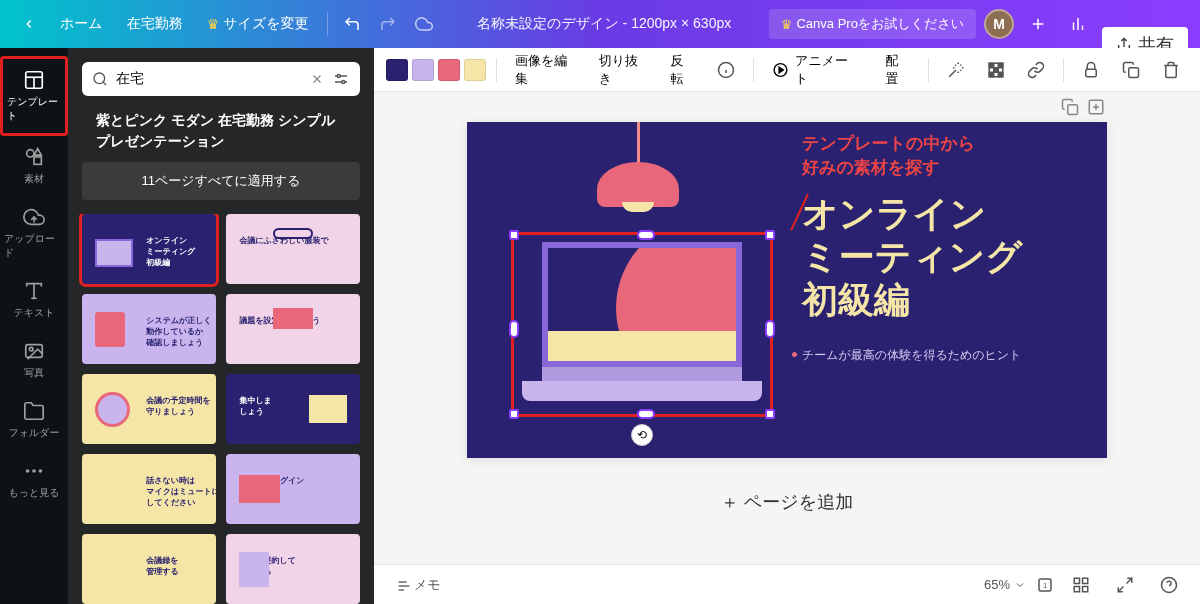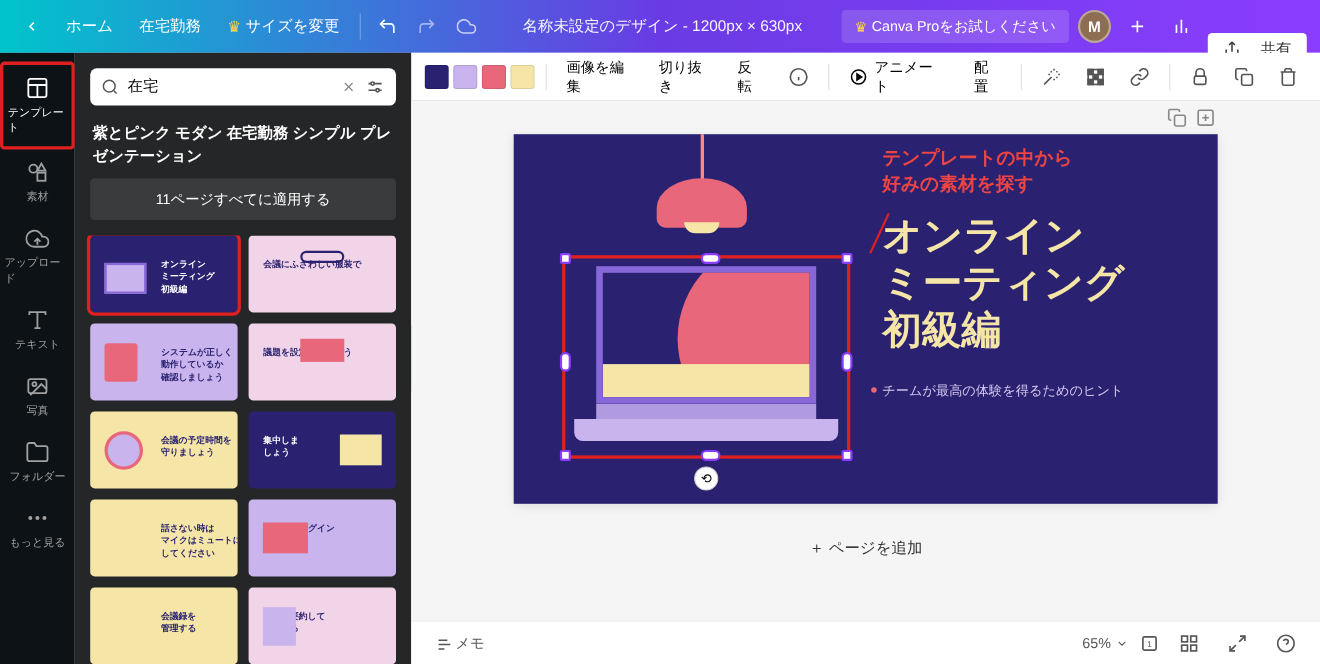--- a/index.html
+++ b/index.html
@@ -6,36 +6,36 @@
 body { width:1200px; height:604px; overflow:hidden; background:#fff; position:relative; }
 
 
 .topbar { height:48px; background:linear-gradient(90deg,#00c4cc 0%,#6a3be4 50%,#8b3dff 100%); display:flex; align-items:center; padding:0 12px; color:#fff; }
 .topbar .left { display:flex; align-items:center; gap:4px; }
 .topbar .btn { padding:6px 10px; border-radius:4px; font-size:14px; cursor:pointer; display:flex; align-items:center; gap:4px; }
 .topbar .center { flex:1; text-align:center; font-size:14px; opacity:.95; }
 .topbar .right { display:flex; align-items:center; gap:8px; }
 .pro-btn { background:rgba(255,255,255,.15); border-radius:4px; padding:6px 12px; font-size:13px; display:flex; align-items:center; gap:4px; }
 .avatar { width:30px; height:30px; border-radius:50%; background:#8e6e53; display:flex; align-items:center; justify-content:center; font-size:14px; font-weight:600; border:2px solid rgba(255,255,255,.4); }
-.share-btn { background:#fff; color:#333; padding:6px 14px; border-radius:4px; font-size:14px; display:flex; align-items:center; gap:18px; font-weight:500;margin-top:42px; }
+.share-btn { background:#fff; color:#333; padding:6px 14px; border-radius:4px; font-size:18px; display:flex; align-items:center; gap:6px; font-weight:500;margin-top:42px; }
 .icon-btn { width:32px; height:32px; display:flex; align-items:center; justify-content:center; border-radius:4px; cursor:pointer; }
 
 
 .leftrail { position:absolute; left:0; top:48px; width:68px; bottom:0; background:#0d1216; display:flex; flex-direction:column; align-items:center; padding-top:8px; }
 .rail-item { width:100%; padding:10px 4px; display:flex; flex-direction:column; align-items:center; gap:4px; color:#a0a0a0; cursor:pointer; font-size:10px; }
 .rail-item.active { color:#fff; }
 .rail-item.highlighted { border:3px solid #e02020; border-radius:4px; }
 .rail-icon { width:22px; height:22px; display:flex; align-items:center; justify-content:center; }
 
 
 .sidepanel { position:absolute; left:68px; top:48px; width:306px; bottom:0; background:#252627; color:#fff; display:flex; flex-direction:column; }
 .search-row { padding:14px; }
 .search-box { background:#fff; border-radius:6px; display:flex; align-items:center; padding:8px 10px; gap:8px; }
 .search-box input { flex:1; border:none; outline:none; font-size:14px; }
-.template-title { padding:0 16px 10px; font-size:14px; font-weight:600; line-height:1.5; }
+.template-title { padding:0 28px 10px; font-size:14px; font-weight:600; line-height:1.5; }
 .apply-btn { margin:0 14px 14px; background:#3a3b3c; border-radius:4px; padding:10px; text-align:center; font-size:13px; cursor:pointer; }
 .thumbs { flex:1; overflow:auto; padding:0 14px; display:grid; grid-template-columns:1fr 1fr; gap:10px; }
 .thumb { aspect-ratio:1200/630; border-radius:4px; position:relative; cursor:pointer; overflow:hidden; }
 .thumb.sel { outline:3px solid #e02020; outline-offset:0; }
 .thumb .mini-text { position:absolute; font-size:8px; font-weight:700; color:#fff; }
 .panel-handle { position:absolute; right:-10px; top:50%; transform:translateY(-50%); width:12px; height:60px; background:#252627; border-radius:0 6px 6px 0; display:flex; align-items:center; justify-content:center; cursor:pointer; }
 
 
 .canvas-area { position:absolute; left:374px; top:48px; right:0; bottom:0; background:#fff; display:flex; flex-direction:column; }
 .toolbar { height:44px; border-bottom:1px solid #e5e5e5; display:flex; align-items:center; padding:0 12px; gap:6px; font-size:13px; }
@@ -63,21 +63,21 @@
 .sel-box { position:absolute; left:44px; top:110px; width:262px; height:185px; border:3px solid #e02020; }
 .handle { position:absolute; width:10px; height:10px; background:#fff; border:2px solid #8b3dff; border-radius:2px; }
 .rot-handle { position:absolute; left:50%; bottom:-32px; transform:translateX(-50%); width:22px; height:22px; background:#fff; border:1px solid #ccc; border-radius:50%; display:flex; align-items:center; justify-content:center; font-size:12px; }
 
 .annotation { position:absolute; left:335px; top:10px; color:#ef4444; font-size:17px; font-weight:700; line-height:1.4; }
 .anno-line { position:absolute; left:340px; top:72px; width:2px; height:40px; background:#e02020; transform:rotate(25deg); transform-origin:top; }
 .title-text { position:absolute; left:335px; top:70px; color:#f5e6a8; font-size:36px; font-weight:900; line-height:1.2; }
 .subtitle { position:absolute; left:335px; top:225px; color:#d4c8f0; font-size:12px; }
 .sub-dot { position:absolute; left:325px; top:230px; width:5px; height:5px; background:#e8677a; border-radius:50%; }
 
-.add-page { margin-top:22px; padding:10px 20px; font-size:14px; color:#333; cursor:pointer; }
+.add-page { margin-top:22px; padding:10px 20px; font-size:18px; color:#333; cursor:pointer; }
 
 
 .bottombar { height:40px; border-top:1px solid #e5e5e5; display:flex; align-items:center; padding:0 14px; gap:10px; font-size:13px; background:#fff; }
 .bb-spacer { flex:1; }
 
 svg { display:block; }
 .gray { color:#555; }
 </style>
 </head>
 <body>

